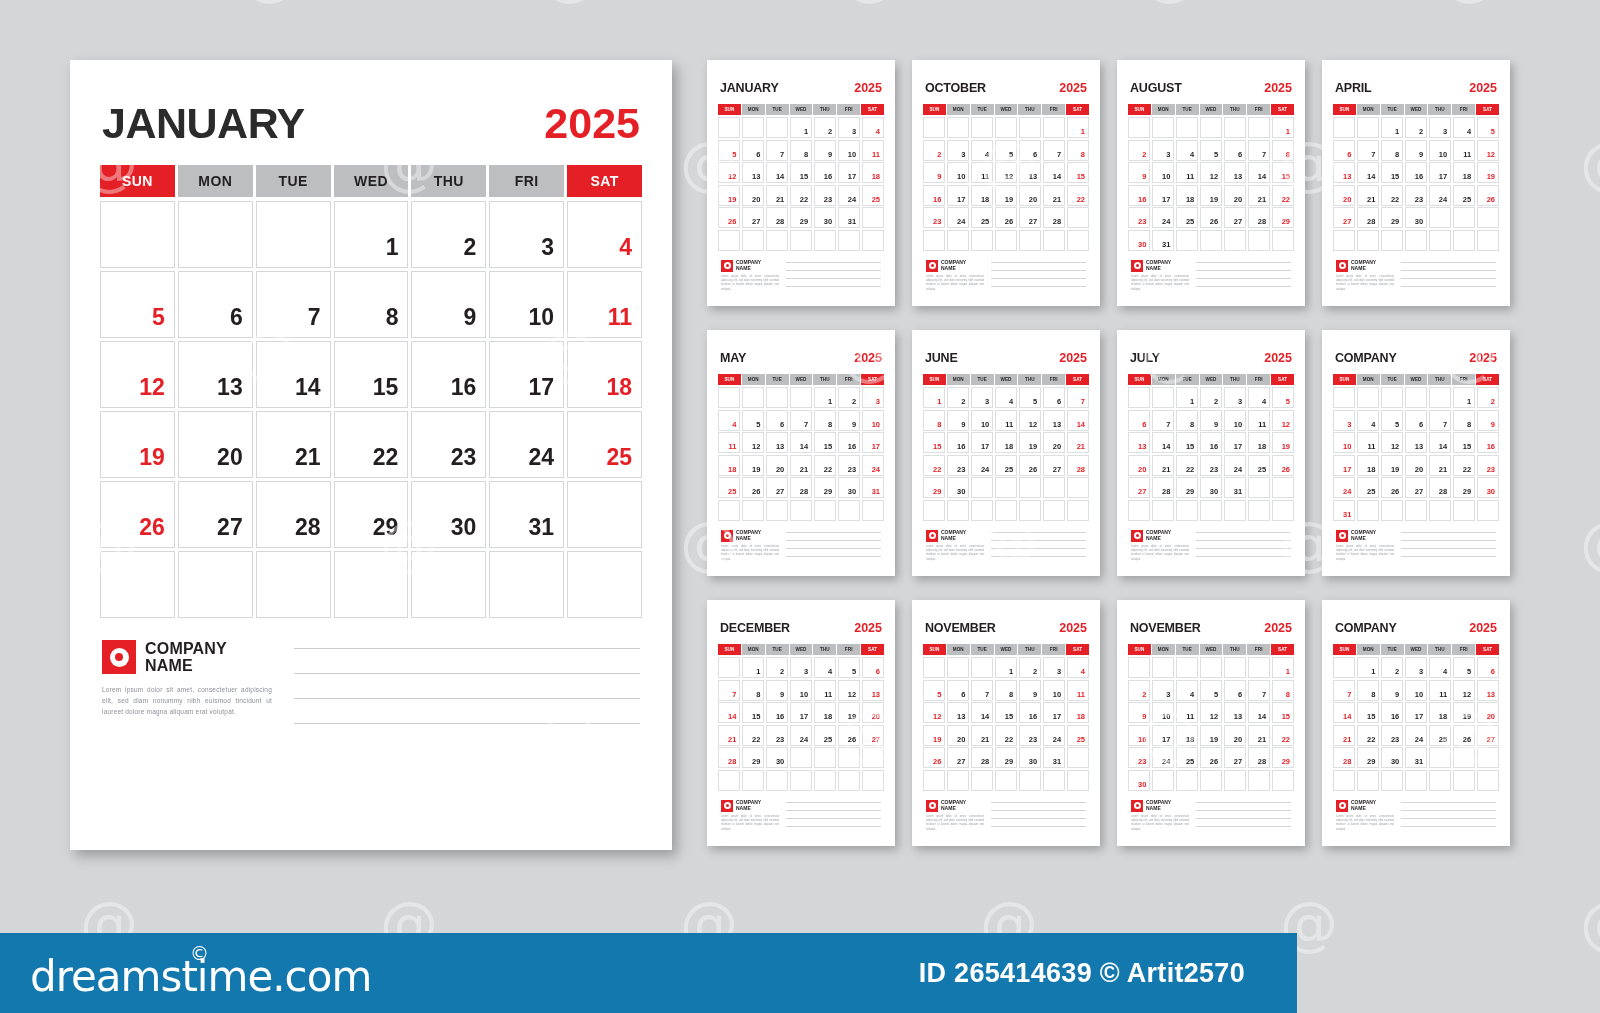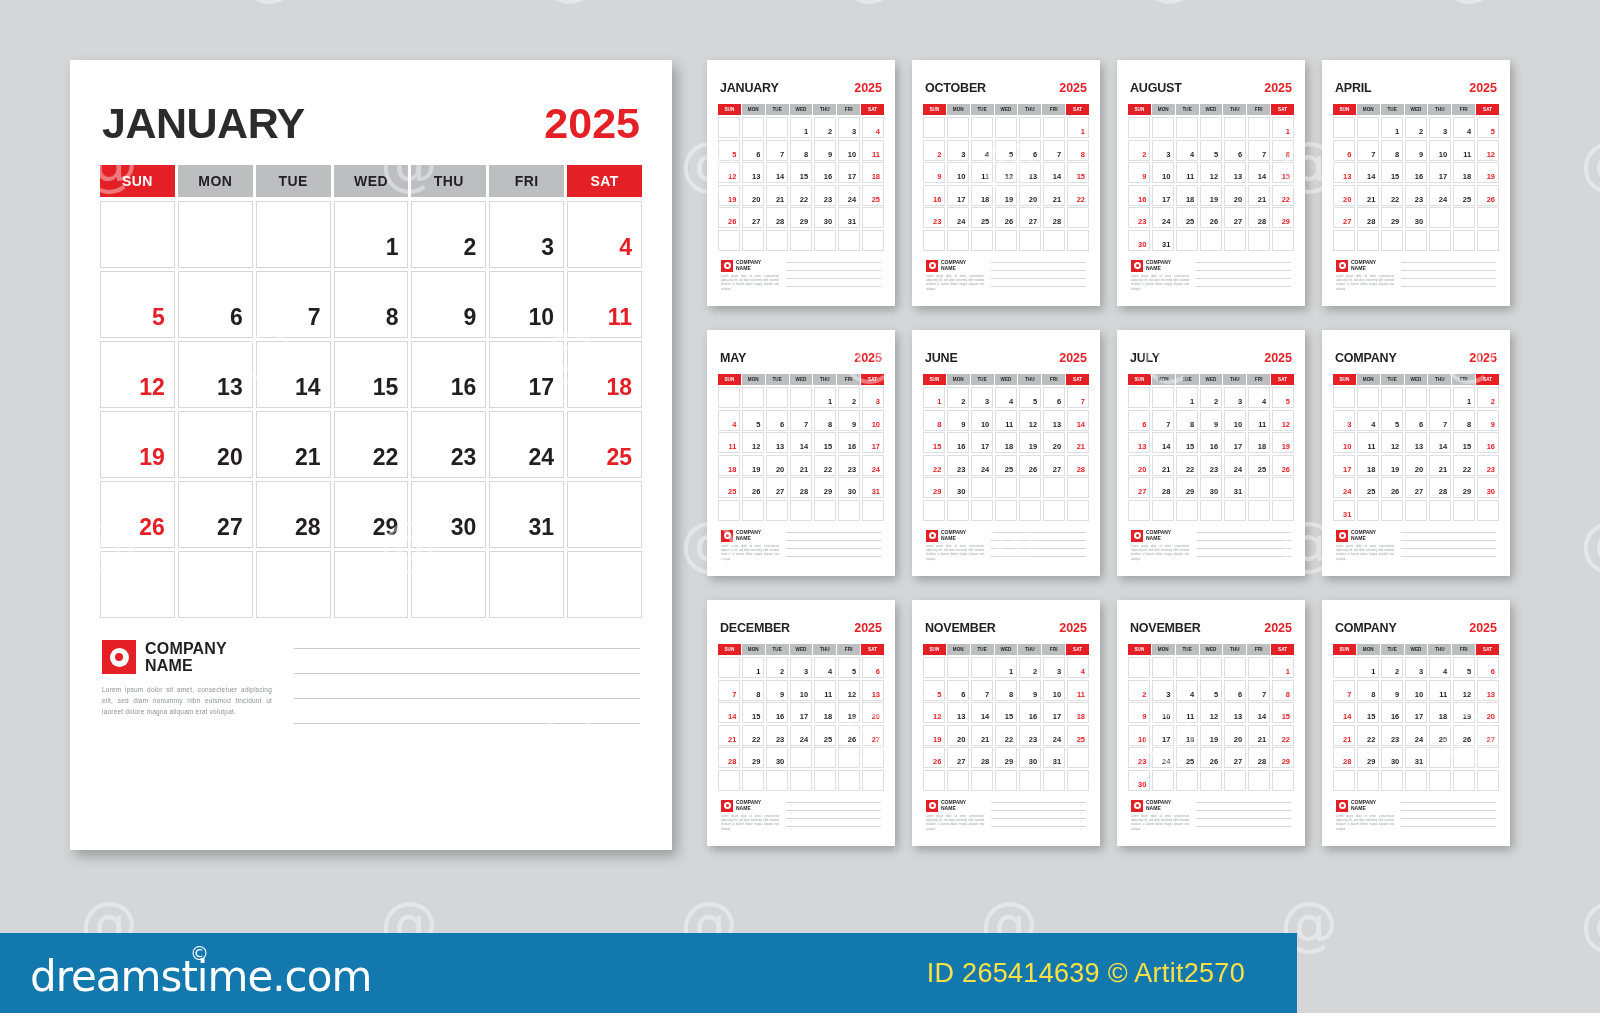--- a/index.html
+++ b/index.html
@@ -156,21 +156,21 @@
   }
   .ds-logo {
     position: relative; color: #ffffff; font-size: 42px;
     font-family: "DejaVu Sans", sans-serif; letter-spacing: -1px;
     padding-top: 6px;
   }
   .ds-logo .at {
     position: absolute; top: -4px; left: 160px; font-size: 19px;
   }
   .ds-id {
-    color: #fde047; font-size: 27px; font-weight: normal; letter-spacing: .3px;
+    color: #ffffff; font-size: 27px; font-weight: bold; letter-spacing: .3px;
   }
 </style>
 </head>
 <body>
 
 <div class="canvas">
 
   <div class="big-card">
     <div class="big-inner">
       <div class="big-head">

